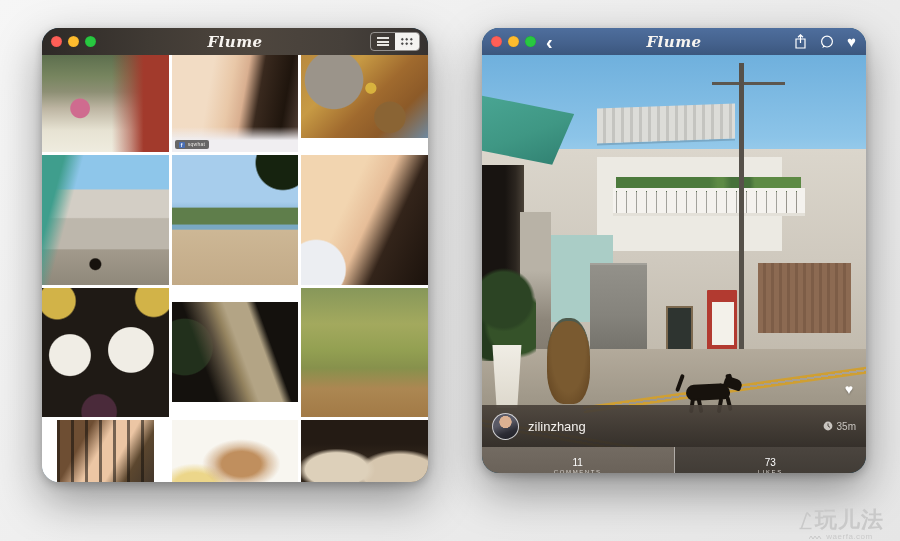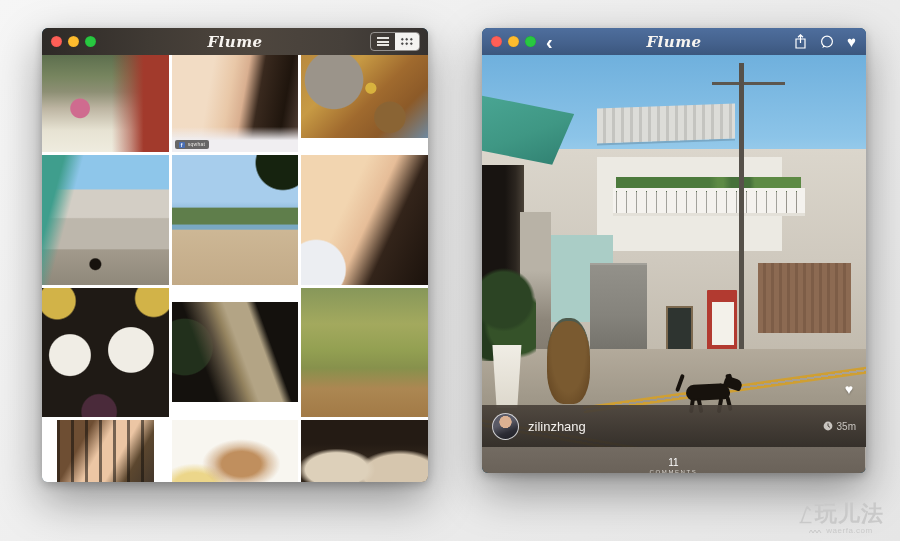--- a/index.html
+++ b/index.html
@@ -3,21 +3,21 @@
 <meta charset="utf-8">
 <style>
   * { margin:0; padding:0; box-sizing:border-box; }
   html,body { width:900px; height:541px; overflow:hidden; }
   body {
     font-family:"Liberation Sans", sans-serif;
     background:linear-gradient(135deg,#f6f6f6 0%,#ececec 55%,#e6e6e6 100%);
     position:relative;
   }
   .window {
-    position:absolute; border-radius:6px; overflow:hidden;
+    position:absolute; border-radius:17px; overflow:hidden;
     box-shadow:0 18px 45px rgba(0,0,0,.38), 0 3px 10px rgba(0,0,0,.22);
     background:#0c4a6e;
   }
   #win-grid  { left:42px;  top:28px; width:386px; height:454px; }
   #win-photo { left:482px; top:28px; width:384px; height:445px; }
 
   
   .titlebar {
     height:27px; display:flex; align-items:center; position:relative;
     flex:0 0 27px; user-select:none;
@@ -218,21 +218,21 @@
 
   .stats-bar { display:flex; height:38px; }
   .stat { flex:1; display:flex; flex-direction:column; align-items:center; justify-content:center; }
   .stat.comments { background:linear-gradient(180deg,#736b62 0%,#665e55 100%);
     border-right:1px solid rgba(255,255,255,.45); }
   .stat.likes { background:linear-gradient(180deg,#4b453f 0%,#3d3832 100%); }
   .stat-num { color:#fff; font-size:10px; line-height:11px; }
   .stat-label { color:#d6d2cd; font-size:6px; letter-spacing:1.6px; line-height:8px; }
 
   
-  .watermark { position:absolute; right:16px; bottom:6px; color:#c9c9c9;
+  .watermark { position:absolute; right:16px; bottom:0; color:#c9c9c9;
     display:flex; flex-direction:column; align-items:center; line-height:1; }
   .wm-row { display:flex; align-items:flex-end; gap:2px; }
   .wm-cn { font-size:22px; font-weight:bold; letter-spacing:1px;
     font-family:"Liberation Sans", sans-serif; }
   .wm-sub { display:flex; align-items:center; gap:3px; margin-top:2px; }
   .wm-domain { font-size:8px; letter-spacing:.5px; }
 </style>
 </head>
 <body>
 
@@ -370,20 +370,24 @@
         <span>35m</span>
       </span>
     </div>
   </div>
 
   <div class="stats-bar">
     <div class="stat comments">
       <span class="stat-num">11</span>
       <span class="stat-label">COMMENTS</span>
     </div>
+    <div class="stat likes">
+      <span class="stat-num">73</span>
+      <span class="stat-label">LIKES</span>
+    </div>
   </div>
 </div>
 
 <div class="watermark">
   <div class="wm-row">
     <svg width="15" height="20" viewBox="0 0 15 20">
       <path d="M9 1.5 L3.5 17 M9 1.5 l3.5 4 M1.5 17.5 h12" fill="none" stroke="#c9c9c9" stroke-width="1.6"></path>
     </svg>
     <span class="wm-cn">玩儿法</span>
   </div>

